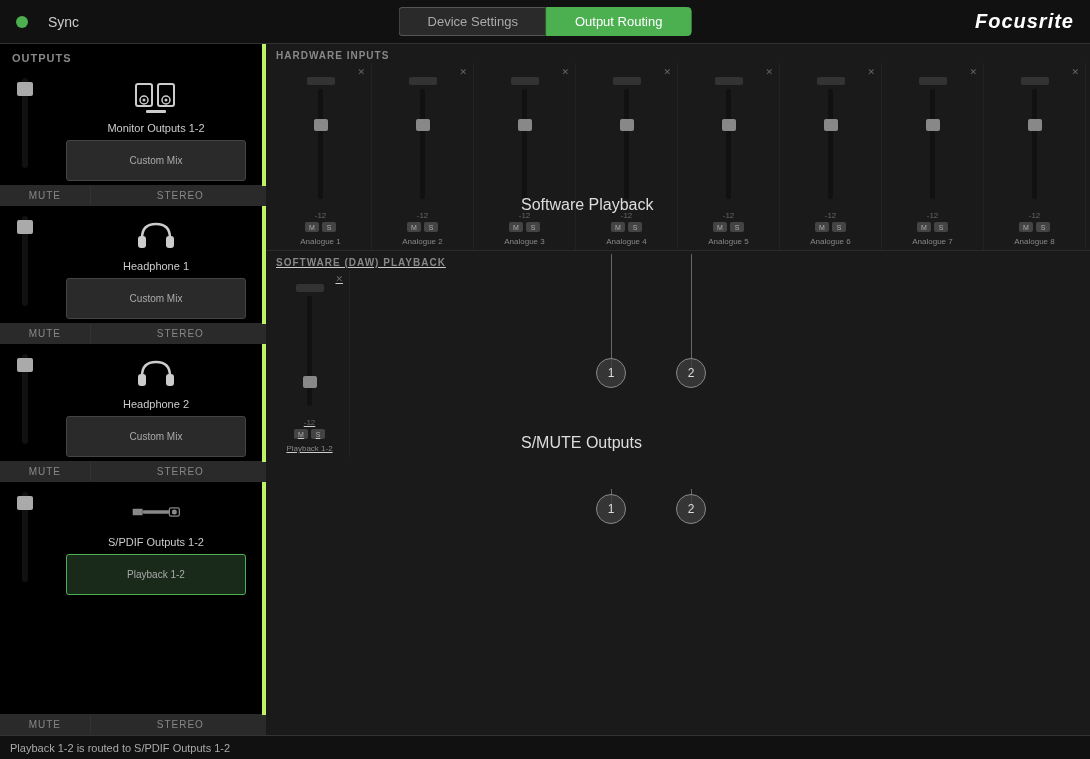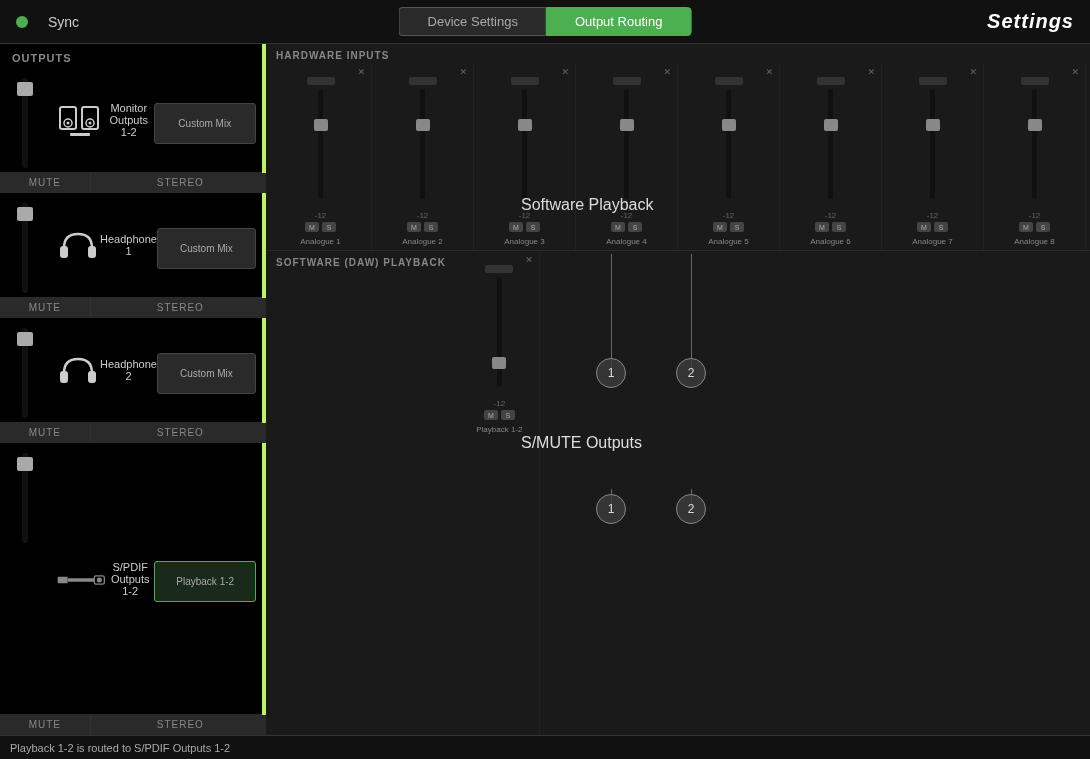--- a/index.html
+++ b/index.html
@@ -119,21 +119,21 @@
       background: #aaa;
       border-radius: 2px;
       position: absolute;
       top: 4px;
       left: 50%;
       transform: translateX(-50%);
     }
     .output-content {
       flex: 1;
       display: flex;
-      flex-direction: row;
+      flex-direction: column;
       align-items: center;
       padding: 10px 6px 4px;
     }
     .output-icon {
       width: 50px; height: 40px;
       display: flex;
       align-items: center;
       justify-content: center;
       margin-bottom: 4px;
     }
@@ -290,20 +290,22 @@
       font-size: 8px;
       color: #888;
       text-align: center;
       margin-top: 2px;
     }
 
     
     .daw-section {
       flex: 1;
       display: flex;
+      flex-direction: column;
+      text-decoration: underline;
     }
     .daw-strips {
       display: flex;
       padding: 0 4px;
     }
     .daw-strip {
       flex: 0 0 80px;
       display: flex;
       flex-direction: column;
       align-items: center;
@@ -355,21 +357,21 @@
 
 <div class="top-bar">
   <div class="sync-indicator">
     <div class="sync-dot"></div>
     <span class="sync-label">Sync</span>
   </div>
   <div class="tab-group">
     <button class="tab-btn">Device Settings</button>
     <button class="tab-btn active">Output Routing</button>
   </div>
-  <div class="brand-logo">Settings</div>
+  <div class="brand-logo">Focusrite</div>
 </div>
 
 <div class="main-layout">
 
   <div class="left-panel">
     <div class="panel-title">OUTPUTS</div>
 
     <div class="output-section">
       <div class="output-fader-col">
         <div class="output-fader-track">

